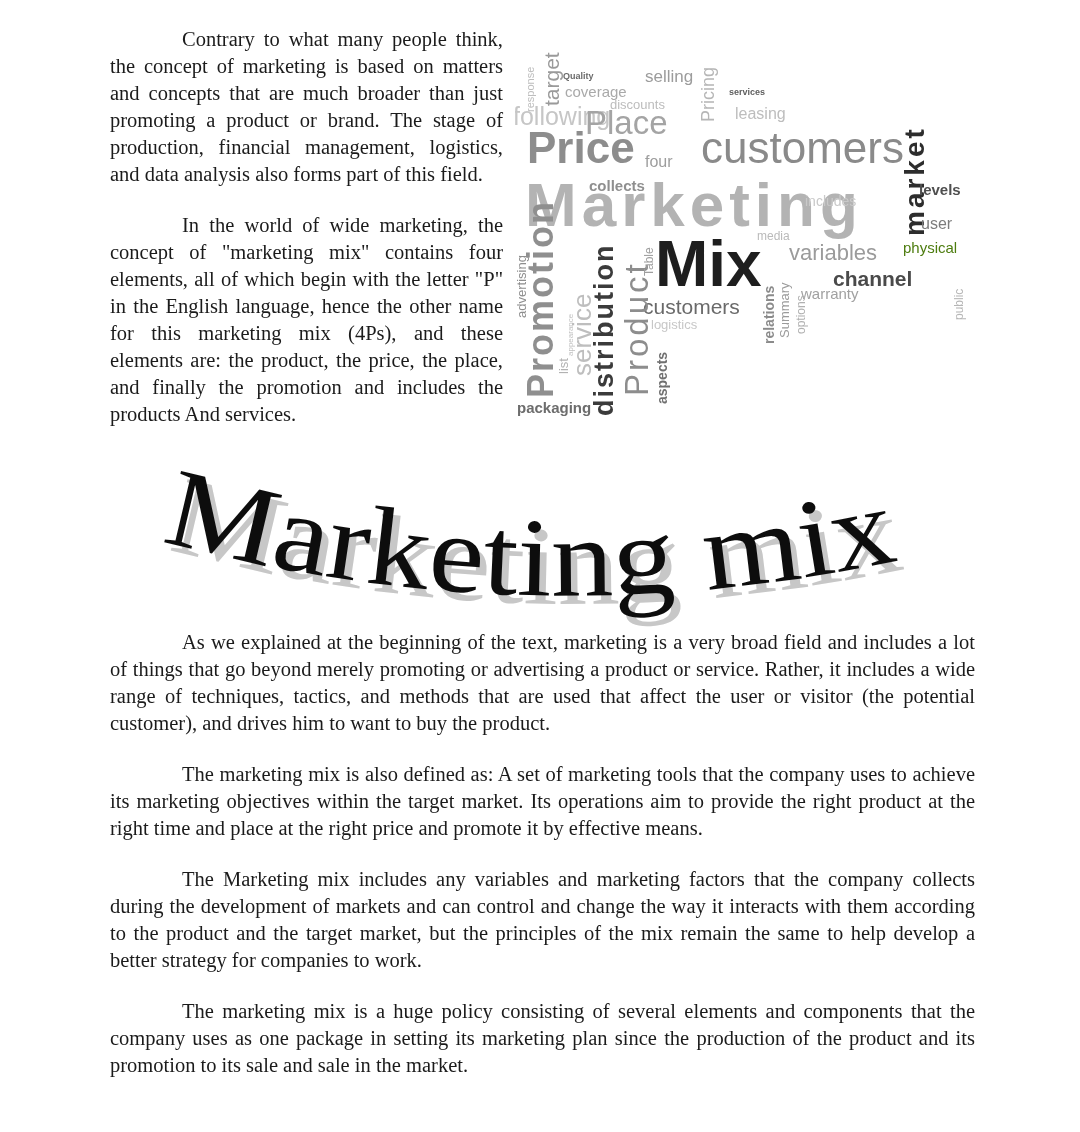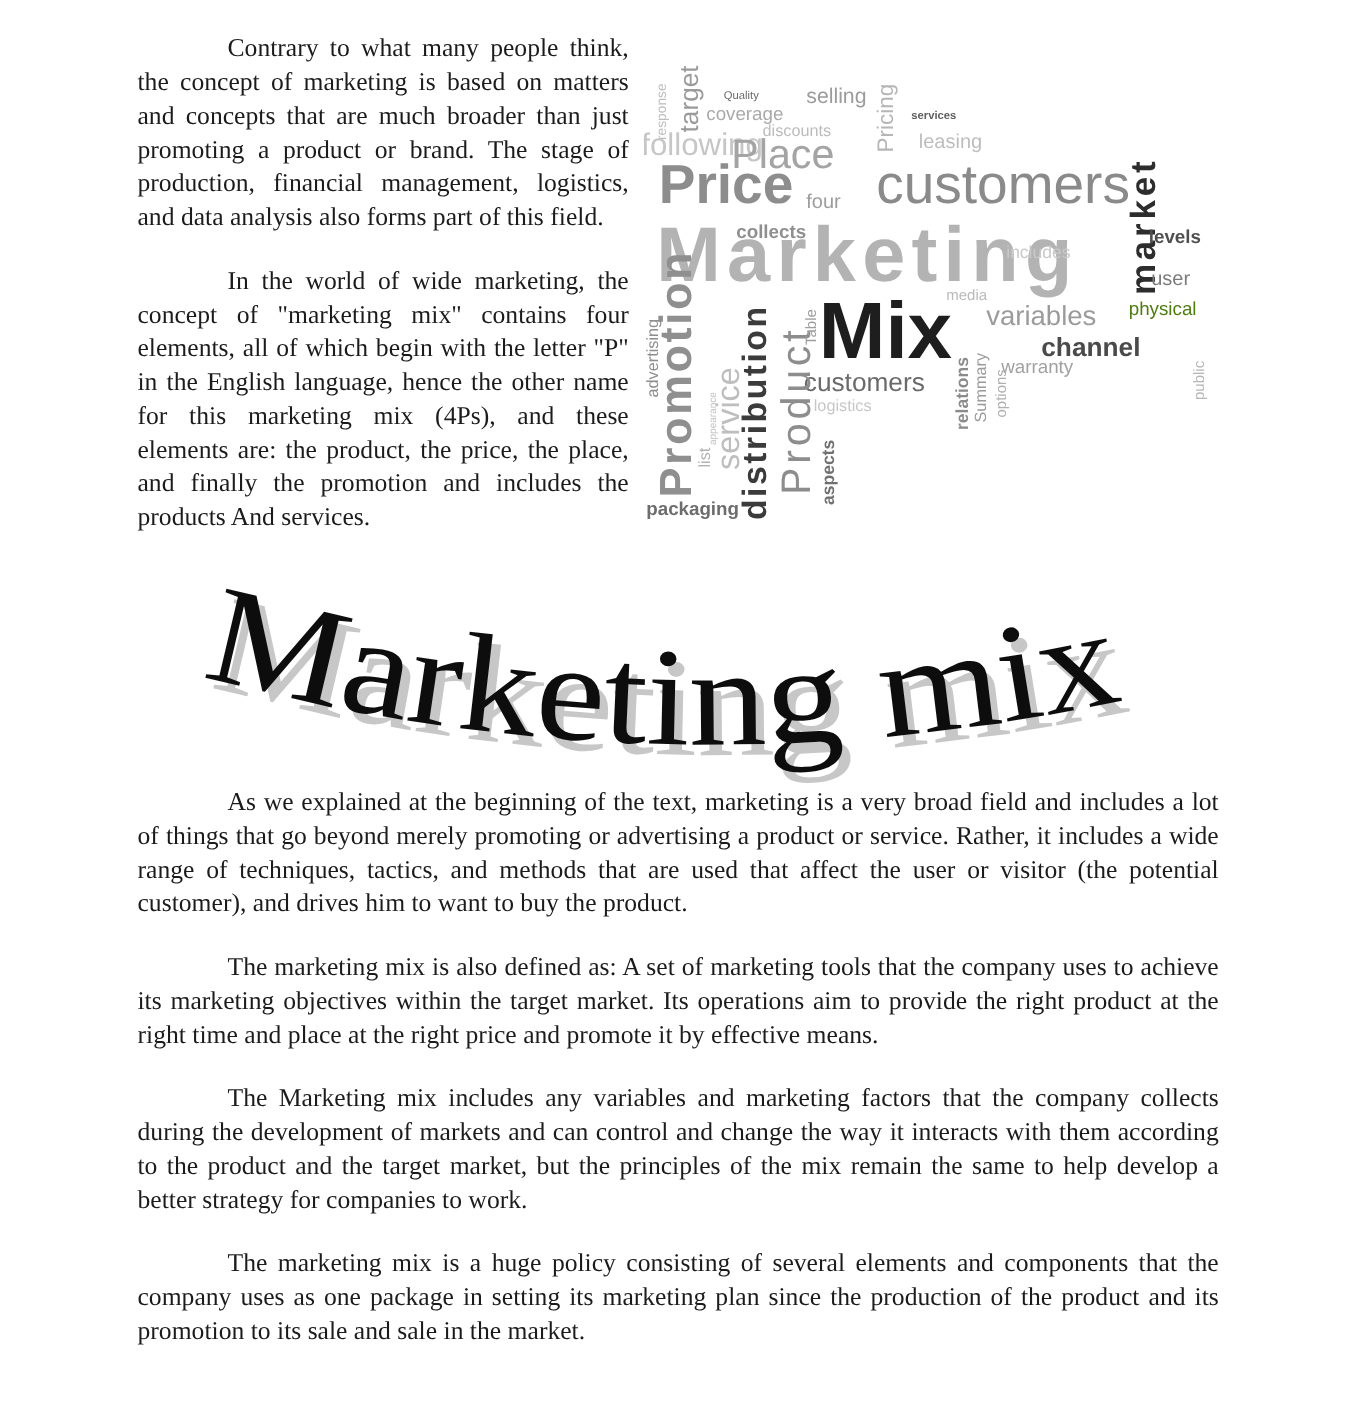--- a/index.html
+++ b/index.html
@@ -52,21 +52,21 @@
   }
 </style>
 </head>
 <body>
 
 <div class="page">
 
   <div class="wordcloud">
       <span class="wc-word" style="left: 26px; top: 80px; font-size: 21px; color: rgb(154, 154, 154); transform: rotate(-90deg);">target</span>
       <span class="wc-word" style="left: 10px; top: 86px; font-size: 11px; color: rgb(189, 189, 189); transform: rotate(-90deg);">response</span>
-      <span class="wc-word" style="left: 64px; top: 46px; font-size: 9px; color: rgb(106, 106, 106); font-weight: normal;">Quality</span>
+      <span class="wc-word" style="left: 48px; top: 46px; font-size: 9px; color: rgb(106, 106, 106); font-weight: bold;">Quality</span>
       <span class="wc-word" style="left: 50px; top: 58px; font-size: 15px; color: rgb(169, 169, 169);">coverage</span>
       <span class="wc-word" style="left: 130px; top: 42px; font-size: 17px; color: rgb(156, 156, 156);">selling</span>
       <span class="wc-word" style="left: 95px; top: 72px; font-size: 13px; color: rgb(188, 188, 188);">discounts</span>
       <span class="wc-word" style="left: -2px; top: 78px; font-size: 25px; color: rgb(198, 198, 198);">following</span>
       <span class="wc-word" style="left: 70px; top: 80px; font-size: 33px; color: rgb(164, 164, 164);">Place</span>
       <span class="wc-word" style="left: 214px; top: 62px; font-size: 9px; color: rgb(95, 95, 95); font-weight: bold;">services</span>
       <span class="wc-word" style="left: 220px; top: 80px; font-size: 16px; color: rgb(189, 189, 189);">leasing</span>
       <span class="wc-word" style="left: 184px; top: 96px; font-size: 18px; color: rgb(182, 182, 182); transform: rotate(-90deg);">Pricing</span>
       <span class="wc-word" style="left: 12px; top: 100px; font-size: 44px; color: rgb(141, 141, 141); font-weight: bold;">Price</span>
       <span class="wc-word" style="left: 130px; top: 128px; font-size: 16px; color: rgb(157, 157, 157);">four</span>

